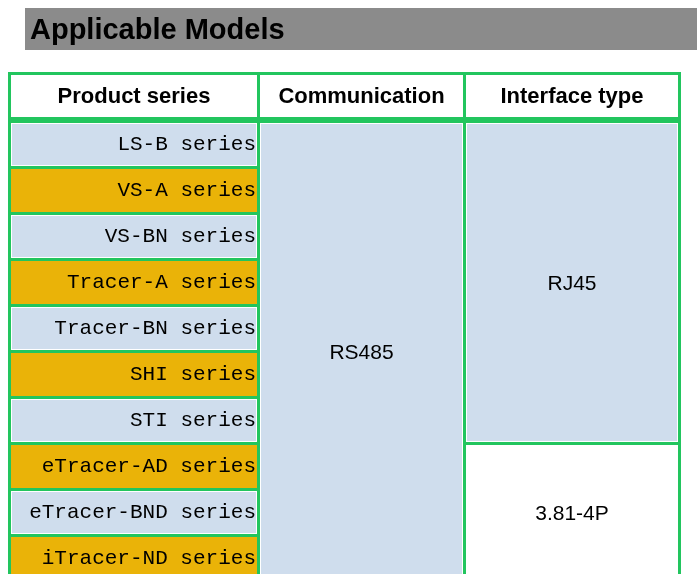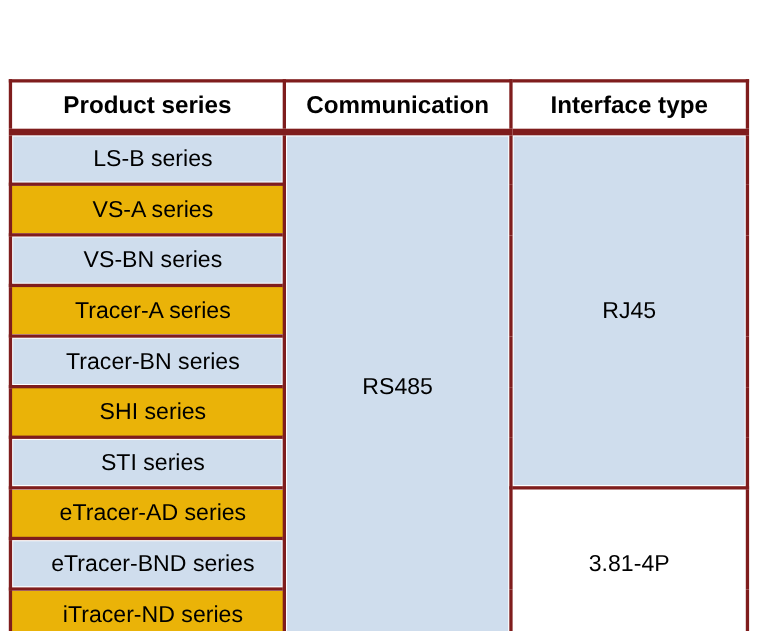--- a/index.html
+++ b/index.html
@@ -38,41 +38,42 @@
     top: 72px;
     width: 670px;
     border-collapse: collapse;
     table-layout: fixed;
   }
   table.models col.c1 { width: 249px; }
   table.models col.c2 { width: 206px; }
   table.models col.c3 { width: 215px; }
   table.models th,
   table.models td {
-    border: 3px solid #7f1d1d;
+    border: 3px solid #22c55e;
     overflow: hidden;
   }
   table.models th {
     height: 40px;
     background: #ffffff;
     font-size: 22px;
     font-weight: bold;
     text-align: center;
     vertical-align: middle;
     border-bottom-width: 6px;
   }
   table.models td {
     height: 41px;
     font-size: 21px;
     vertical-align: middle;
     background: #eab308;
   }
   td.product {
-    text-align: center;
+    text-align: right;
     padding-left: 11px;
+    font-family: Liberation Mono, monospace;
   }
   tr.shade td.product {
     background: #cfdded;
     box-shadow: inset 0 0 0 1px #ffffff;
   }
   td.merged {
     text-align: center;
   }
   td.merged.shaded {
     background: #cfdded;
@@ -81,20 +82,23 @@
   }
   td.merged.plain {
     background: #ffffff;
   }
 </style>
 </head>
 <body>
 
 <div class="page">
 
+  <div class="title-bar">
+    <div class="title-text">Applicable Models</div>
+  </div>
 
   <table class="models">
     <colgroup>
       <col class="c1">
         <col class="c2">
         <col class="c3">
     </colgroup>
     <thead>
       <tr>
         <th>Product series</th>

